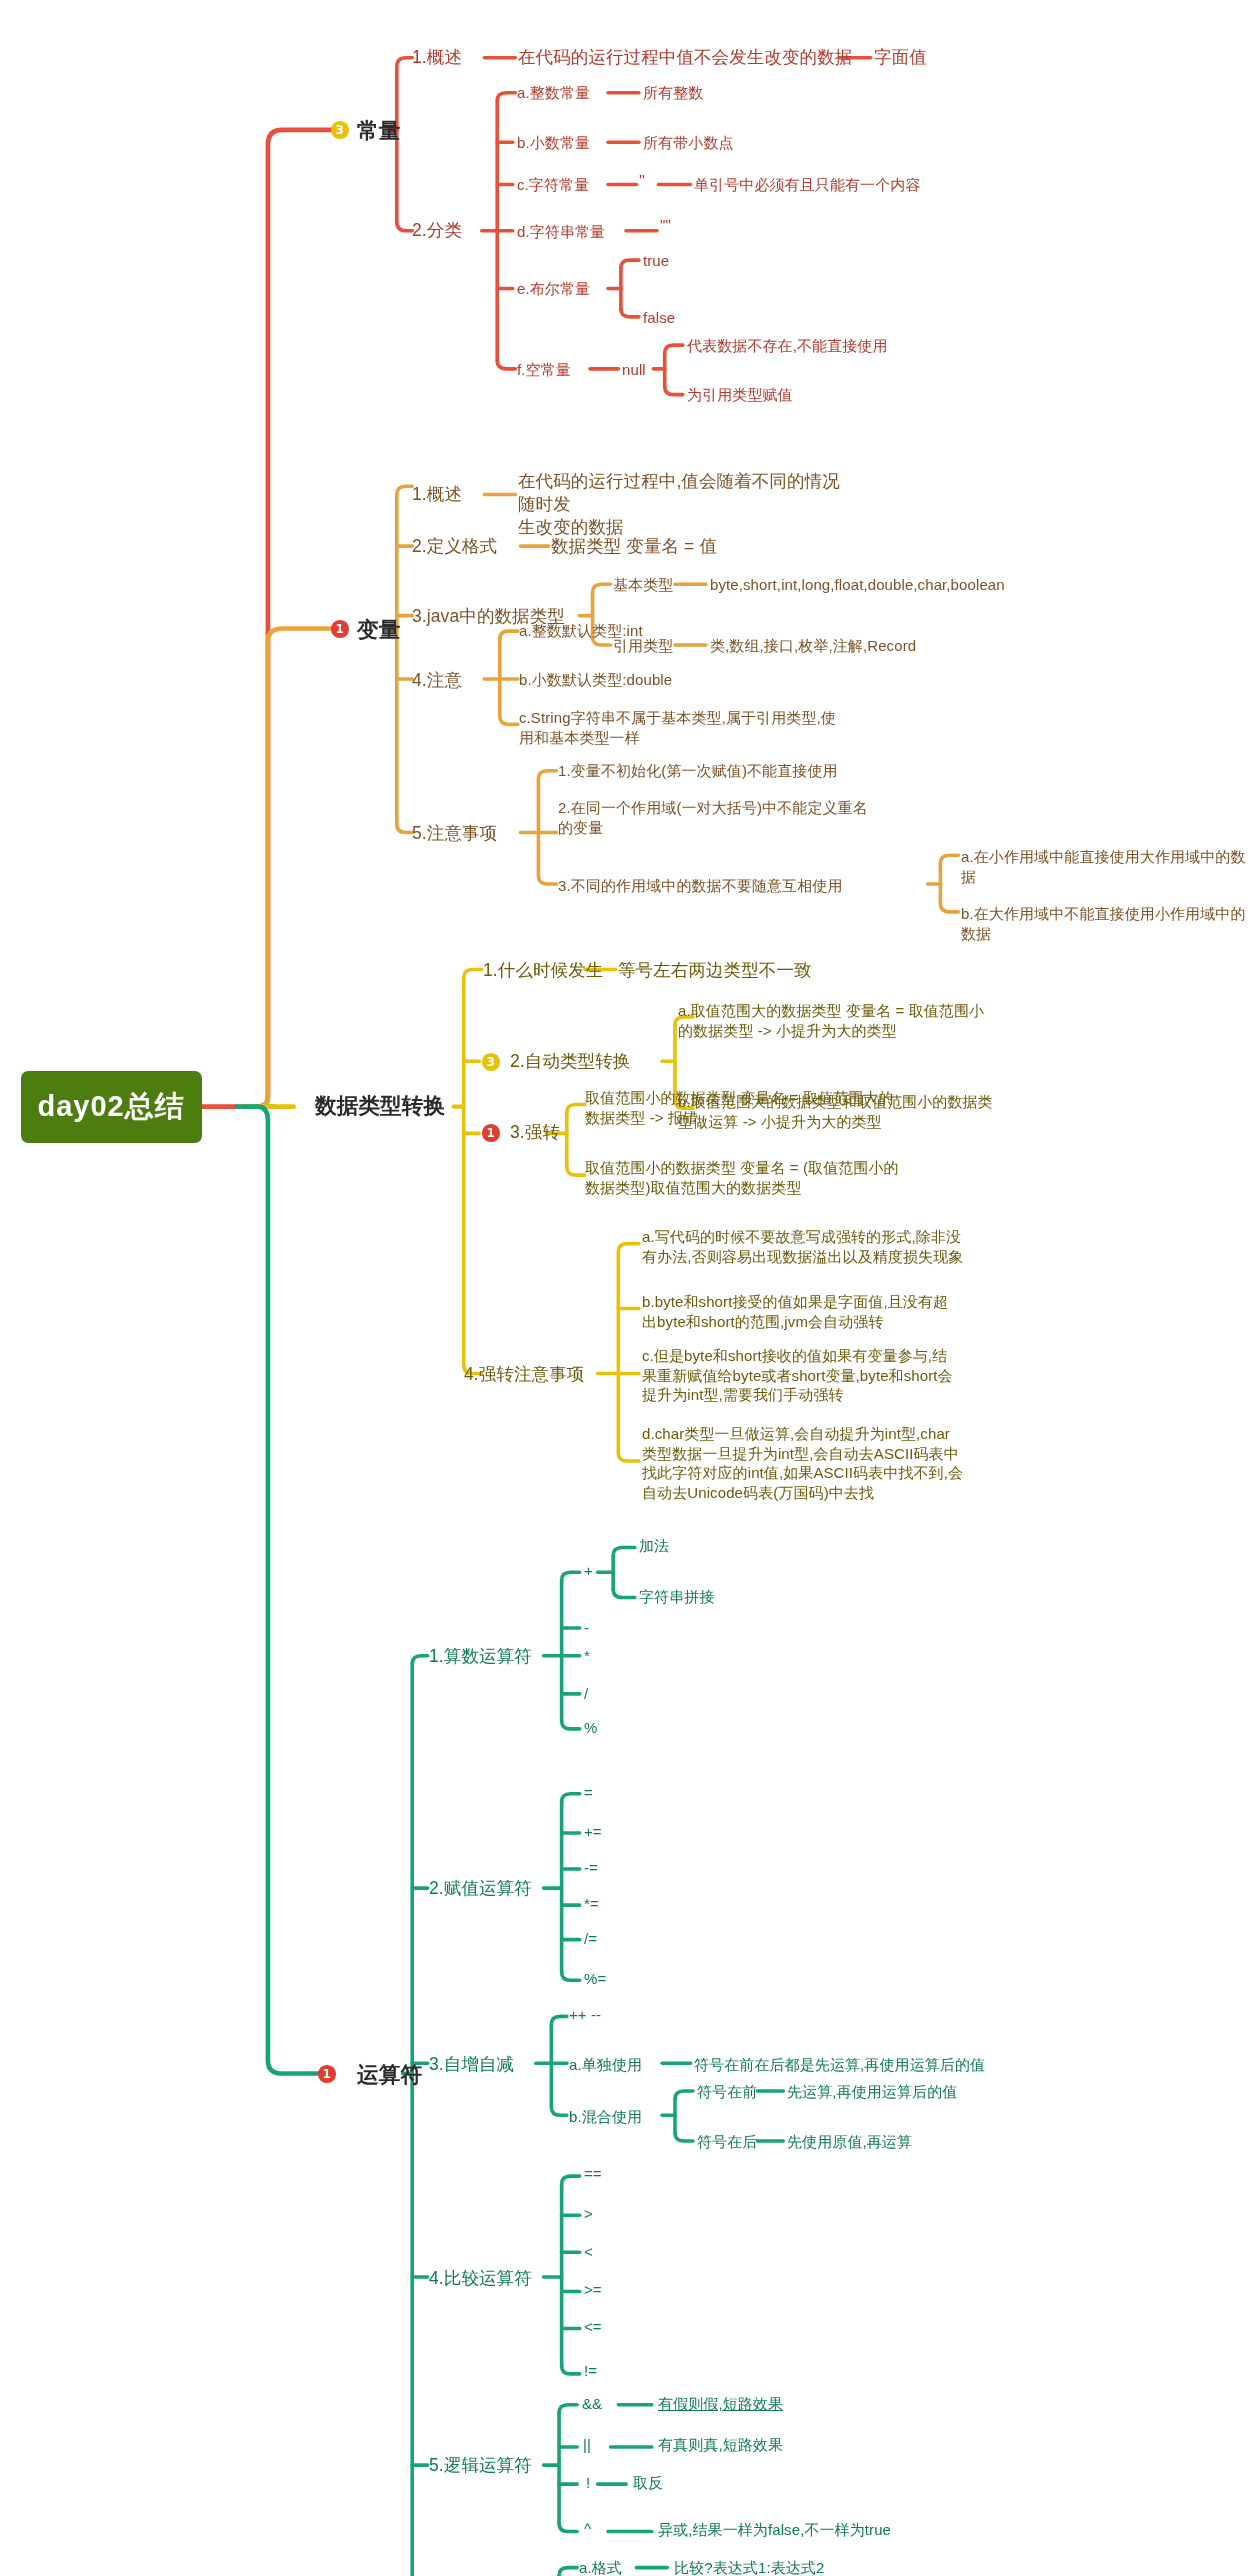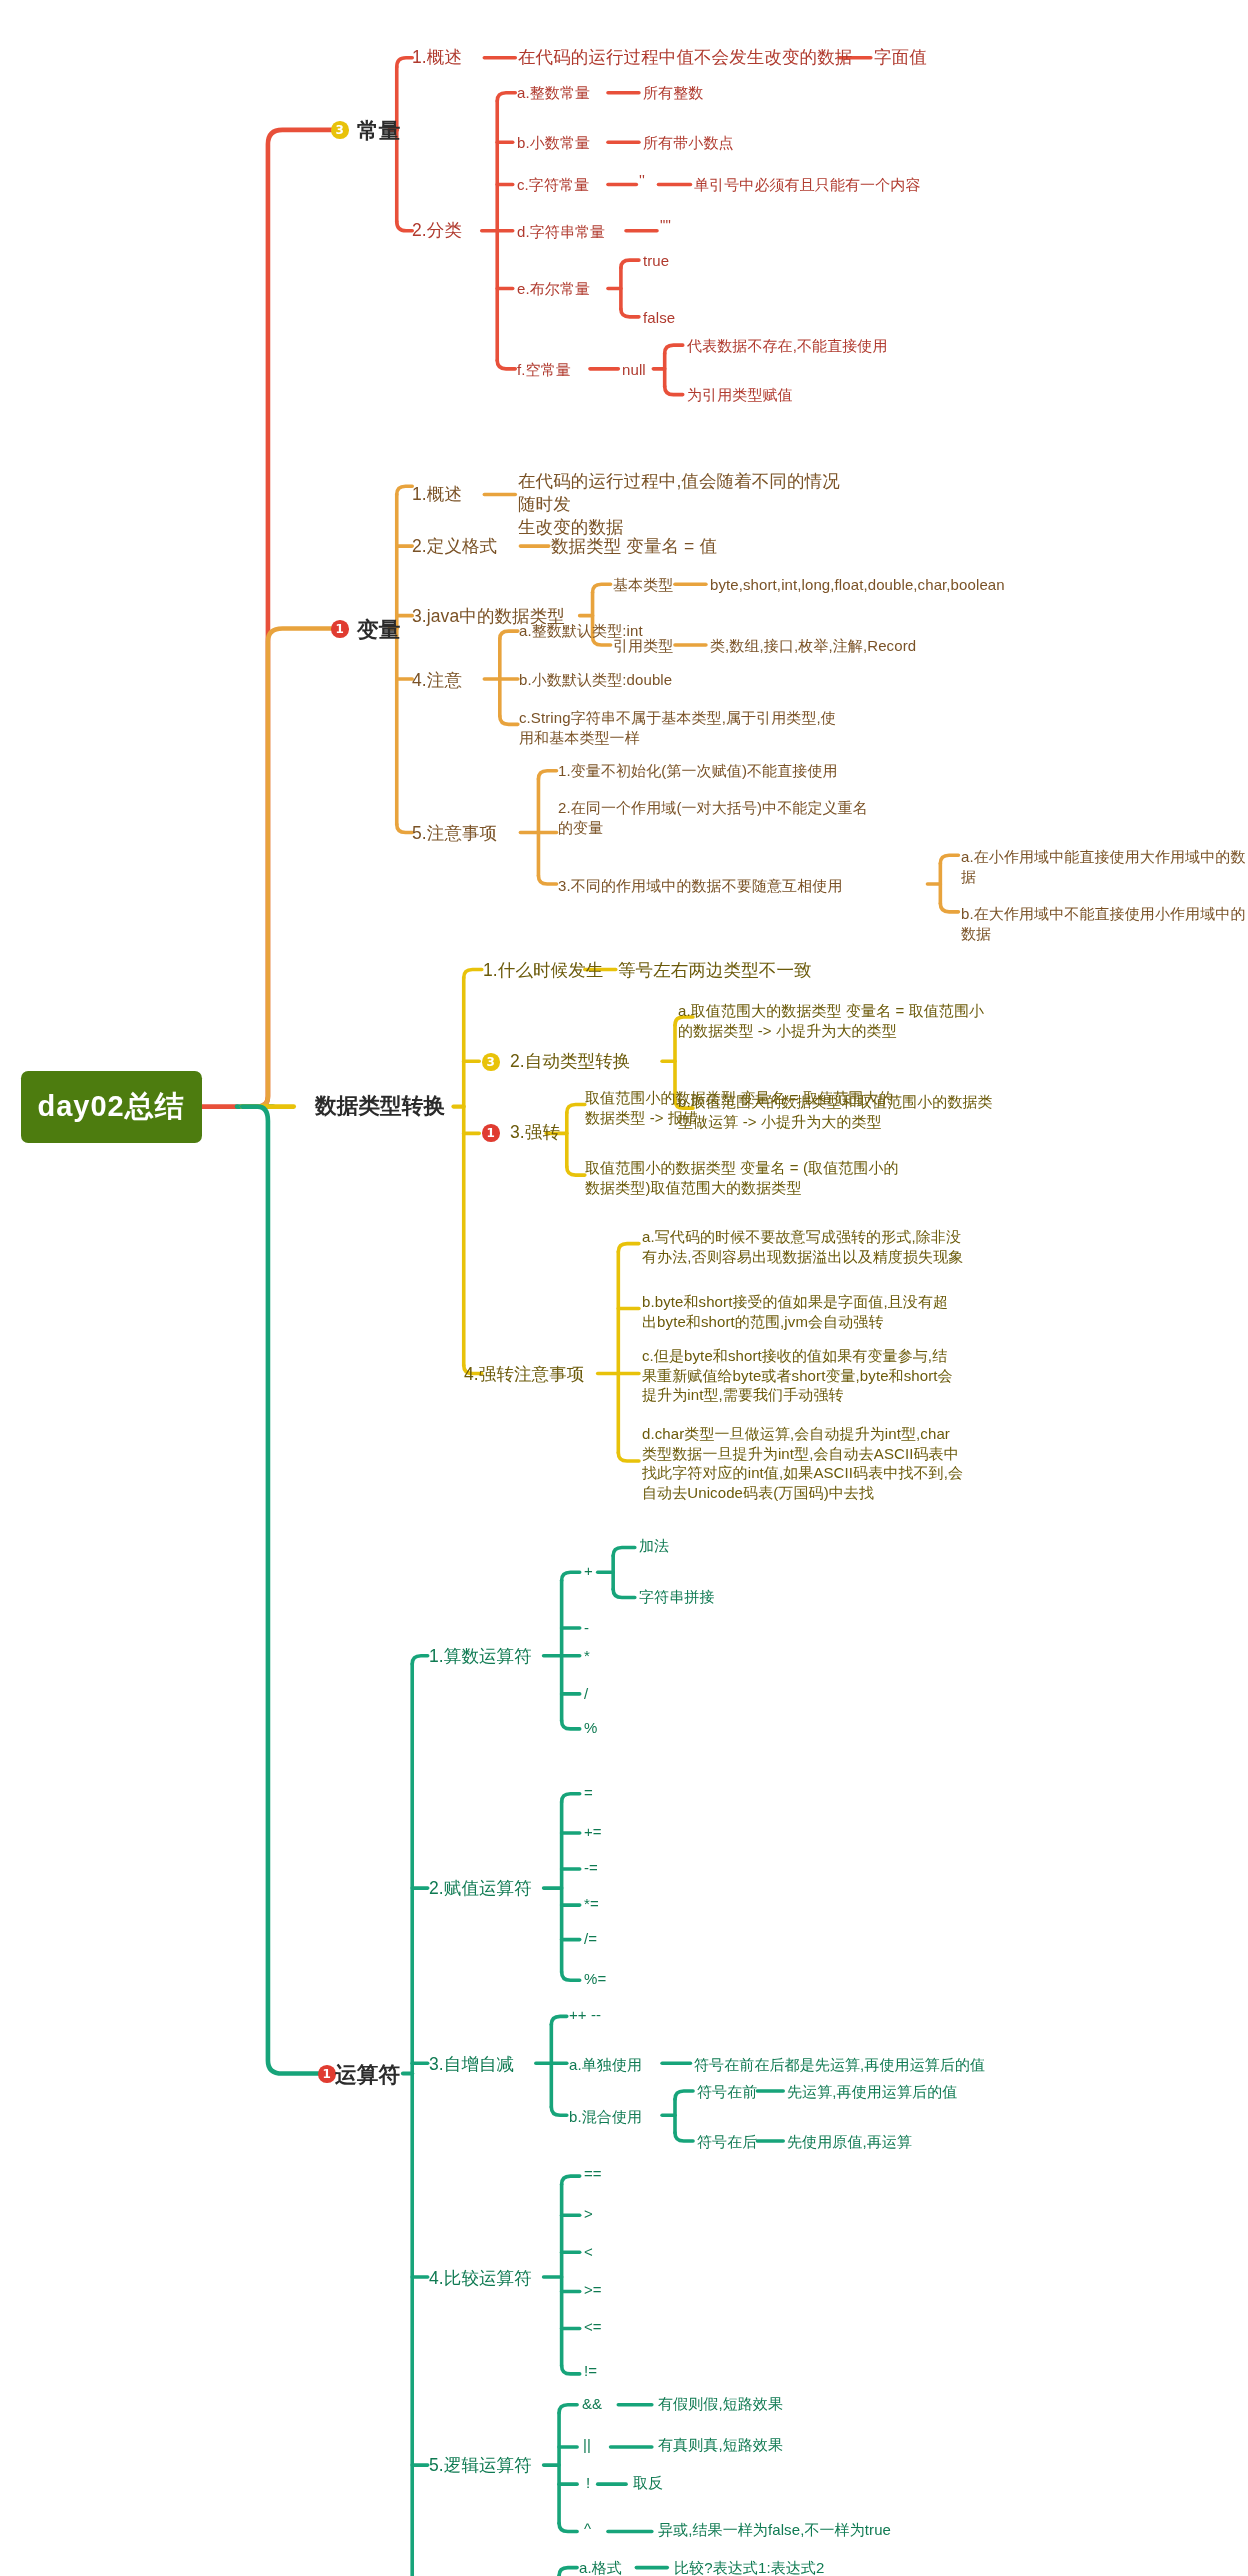--- a/index.html
+++ b/index.html
@@ -371,21 +371,21 @@
 出byte和short的范围,jvm会自动强转</div>
   <div class="node lvl3 c-gold" style="left:642px; top:1346px; width:340px;">c.但是byte和short接收的值如果有变量参与,结
 果重新赋值给byte或者short变量,byte和short会
 提升为int型,需要我们手动强转</div>
   <div class="node lvl3 c-gold" style="left:642px; top:1424px; width:340px;">d.char类型一旦做运算,会自动提升为int型,char
 类型数据一旦提升为int型,会自动去ASCII码表中
 找此字符对应的int值,如果ASCII码表中找不到,会
 自动去Unicode码表(万国码)中去找</div>
 
   <div class="badge badge-red" style="left:318px; top:2065px;">1</div>
-  <div class="node lvl1 c-green" style="left:335px; top:2061px;text-align:right;">运算符</div>
+  <div class="node lvl1 c-green" style="left:357px; top:2061px;text-align:right;">运算符</div>
 
   <div class="node lvl2 c-green" style="left:429px; top:1645px;">1.算数运算符</div>
   <div class="node lvl3 c-green" style="left:584px; top:1561px;">+</div>
   <div class="node lvl3 c-green" style="left:639px; top:1536px;">加法</div>
   <div class="node lvl3 c-green" style="left:639px; top:1587px;">字符串拼接</div>
   <div class="node lvl3 c-green" style="left:584px; top:1618px;">-</div>
   <div class="node lvl3 c-green" style="left:584px; top:1646px;">*</div>
   <div class="node lvl3 c-green" style="left:584px; top:1684px;">/</div>
   <div class="node lvl3 c-green" style="left:584px; top:1718px;">%</div>
 
@@ -410,21 +410,21 @@
   <div class="node lvl2 c-green" style="left:429px; top:2267px;">4.比较运算符</div>
   <div class="node lvl3 c-green" style="left:584px; top:2164px;">==</div>
   <div class="node lvl3 c-green" style="left:584px; top:2204px;">&gt;</div>
   <div class="node lvl3 c-green" style="left:584px; top:2242px;">&lt;</div>
   <div class="node lvl3 c-green" style="left:584px; top:2280px;">&gt;=</div>
   <div class="node lvl3 c-green" style="left:584px; top:2317px;">&lt;=</div>
   <div class="node lvl3 c-green" style="left:584px; top:2361px;">!=</div>
 
   <div class="node lvl2 c-green" style="left:429px; top:2454px;">5.逻辑运算符</div>
   <div class="node lvl3 c-green" style="left:582px; top:2394px;">&amp;&amp;</div>
-  <div class="node lvl3 c-green" style="left:658px; top:2394px;">有假则假,短路效果</div>
+  <div class="node lvl3 c-green" style="left:658px; top:2394px;text-decoration:underline;">有假则假,短路效果</div>
   <div class="node lvl3 c-green" style="left:583px; top:2435px;">||</div>
   <div class="node lvl3 c-green" style="left:658px; top:2435px;">有真则真,短路效果</div>
   <div class="node lvl3 c-green" style="left:586px; top:2473px;">!</div>
   <div class="node lvl3 c-green" style="left:633px; top:2473px;">取反</div>
   <div class="node lvl3 c-green" style="left:584px; top:2519px;">^</div>
   <div class="node lvl3 c-green" style="left:658px; top:2520px;">异或,结果一样为false,不一样为true</div>
 
   <div class="node lvl3 c-green" style="left:579px; top:2558px;">a.格式</div>
   <div class="node lvl3 c-green" style="left:674px; top:2558px;">比较?表达式1:表达式2</div>
 

